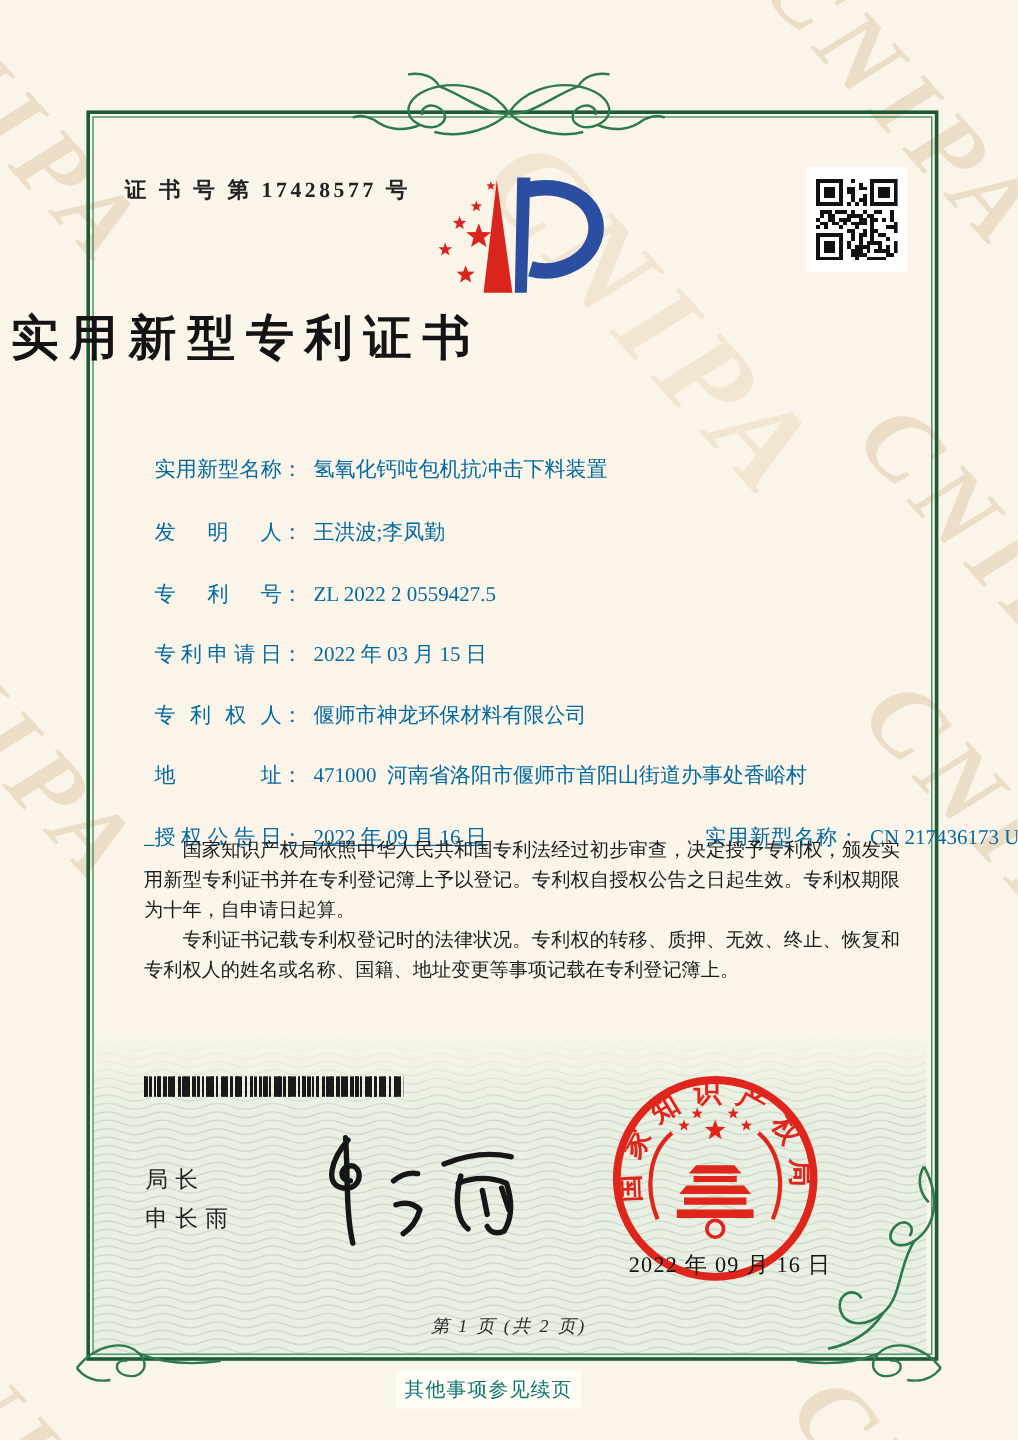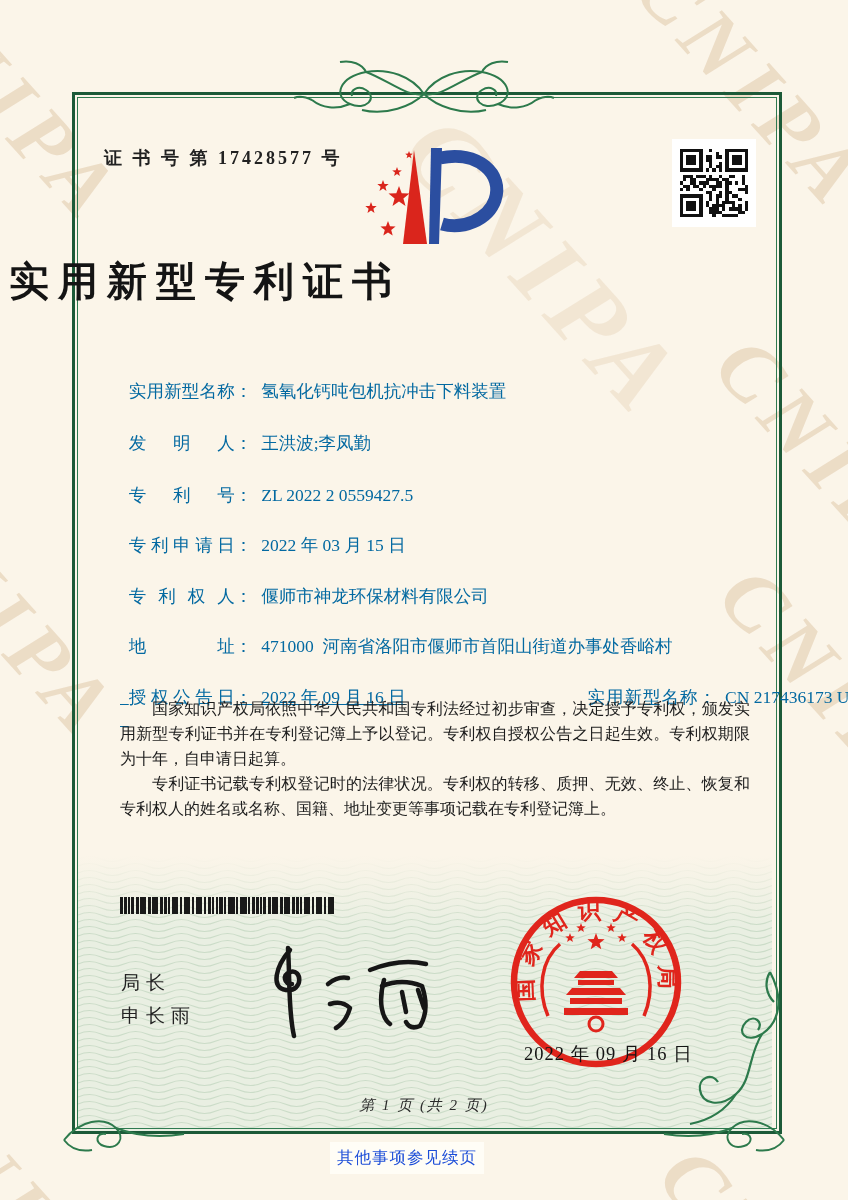--- a/index.html
+++ b/index.html
@@ -54,21 +54,21 @@
   #signature{position:absolute;left:252px;top:944px;z-index:5;}
   
   #seal{position:absolute;left:508px;top:894px;z-index:5;}
   .seal-date{position:absolute;left:524px;top:1041px;font-size:18.5px;color:#141414;
     letter-spacing:1px;z-index:6;white-space:pre;}
   
   .page-info{position:absolute;left:0;top:1096px;width:100%;text-align:center;
     font-size:15px;letter-spacing:2px;z-index:4;color:#2a2a2a;font-style:italic;}
   .footer-note{position:absolute;left:330px;top:1142px;width:154px;height:32px;
     background:#fffdf6;display:flex;align-items:center;justify-content:center;
-    font-size:16.5px;letter-spacing:1px;color:#1d4ed8;z-index:4;}
+    font-size:16.5px;letter-spacing:1px;color:#0f766e;z-index:4;}
   
   .orn{position:absolute;z-index:4;pointer-events:none;}
   svg text{font-family:"Liberation Serif","DejaVu Serif",serif;}
 </style>
 </head>
 <body>
 
 <span class="wm" style="left:-58px;top:-46px;font-size:84px;">CNIPA</span>
 <span class="wm" style="left:688px;top:-60px;font-size:84px;">CNIPA</span>
 <span class="wm" style="left:468px;top:92px;font-size:104px;color:rgba(222,196,162,.30);">CNIPA</span>

